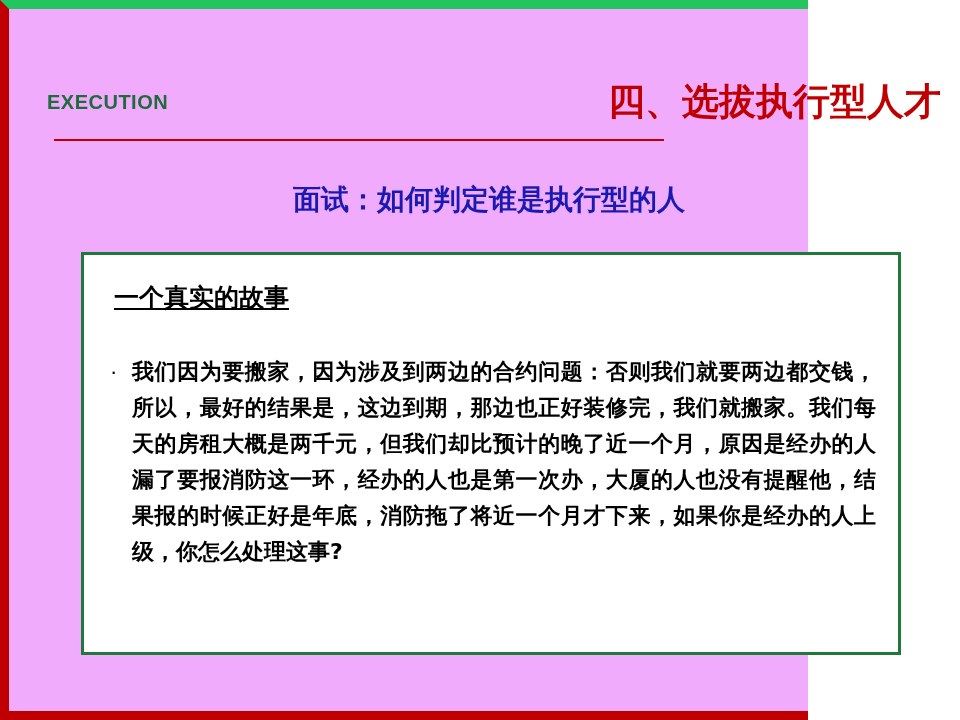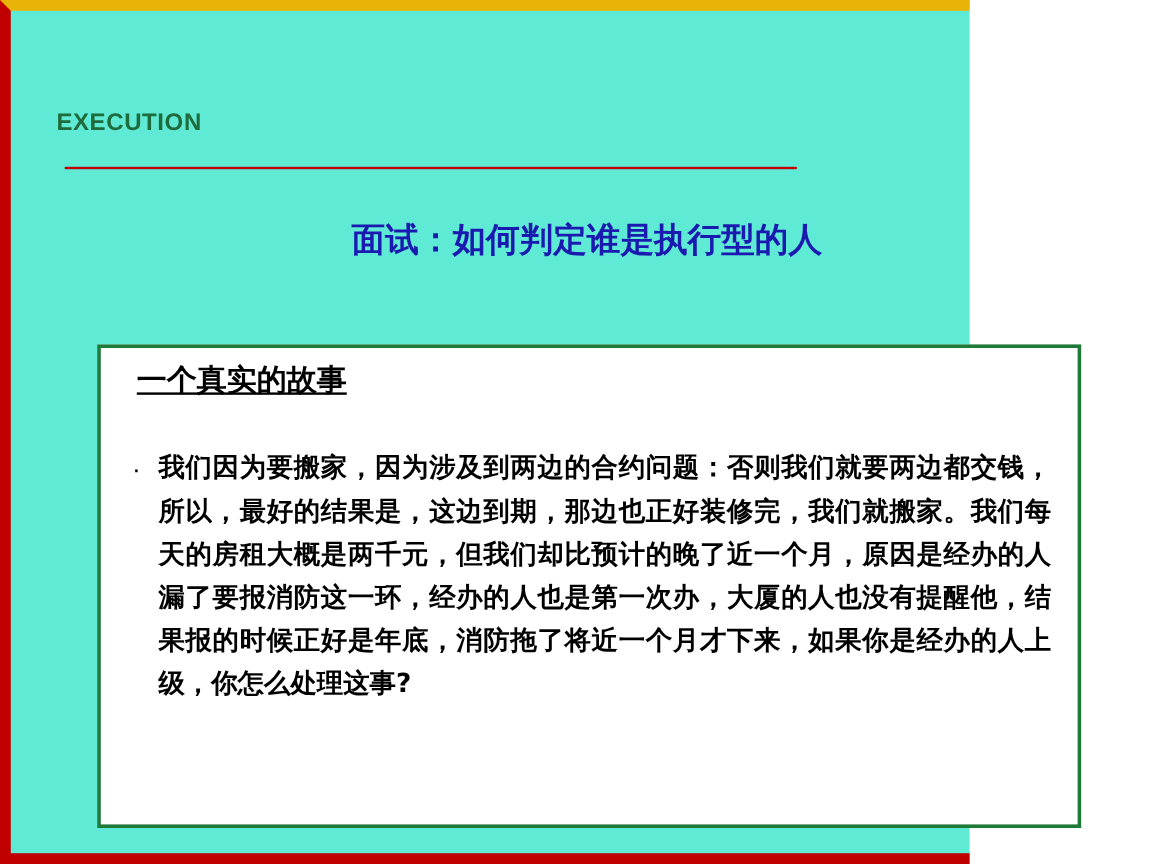--- a/index.html
+++ b/index.html
@@ -12,23 +12,23 @@
     background: #ffffff;
     font-family: "Liberation Sans", sans-serif;
     overflow: hidden;
   }
   .slide {
     position: relative;
     width: 808px;
     height: 720px;
     box-sizing: border-box;
     border-left: 9px solid #c00000;
-    border-top: 9px solid #eab308;
+    border-top: 9px solid #22c55e;
     border-bottom: 9px solid #c00000;
-    background: #5eead4;
+    background: #f0abfc;
   }
   .slide-inner {
     position: absolute;
     inset: 0;
   }
 
   
   .header {
     position: absolute;
     top: 72px;
@@ -81,22 +81,21 @@
   
   .content-box {
     position: absolute;
     left: 72px;
     top: 243px;
     width: 820px;
     height: 403px;
     box-sizing: border-box;
     border: 3px solid #1f7a3a;
     background: #ffffff;
-    padding: 8px 22px 10px 22px;
-    margin-top: 35px;
+    padding: 24px 22px 10px 22px;
   }
   .box-heading {
     font-size: 25px;
     font-weight: bold;
     color: #000000;
     text-decoration: underline;
     font-family: "DejaVu Sans", "Liberation Sans", sans-serif;
     margin: 2px 0 0 8px;
   }
   .bullet-row {
@@ -125,20 +124,21 @@
   }
 </style>
 </head>
 <body>
 
 <div class="slide">
   <div class="slide-inner">
 
     <div class="header">
       <div class="eyebrow">EXECUTION</div>
+      <div class="main-title">四、选拔执行型人才</div>
       <div class="title-rule"></div>
     </div>
 
     <div class="subtitle">面试：如何判定谁是执行型的人</div>
 
     <div class="content-box">
       <div class="box-heading">一个真实的故事</div>
       <div class="bullet-row">
         <div class="bullet-dot">·</div>
         <div class="bullet-text">我们因为要搬家，因为涉及到两边的合约问题：否则我们就要两边都交钱，所以，最好的结果是，这边到期，那边也正好装修完，我们就搬家。我们每天的房租大概是两千元，但我们却比预计的晚了近一个月，原因是经办的人漏了要报消防这一环，经办的人也是第一次办，大厦的人也没有提醒他，结果报的时候正好是年底，消防拖了将近一个月才下来，如果你是经办的人上级，你怎么处理这事?</div>

